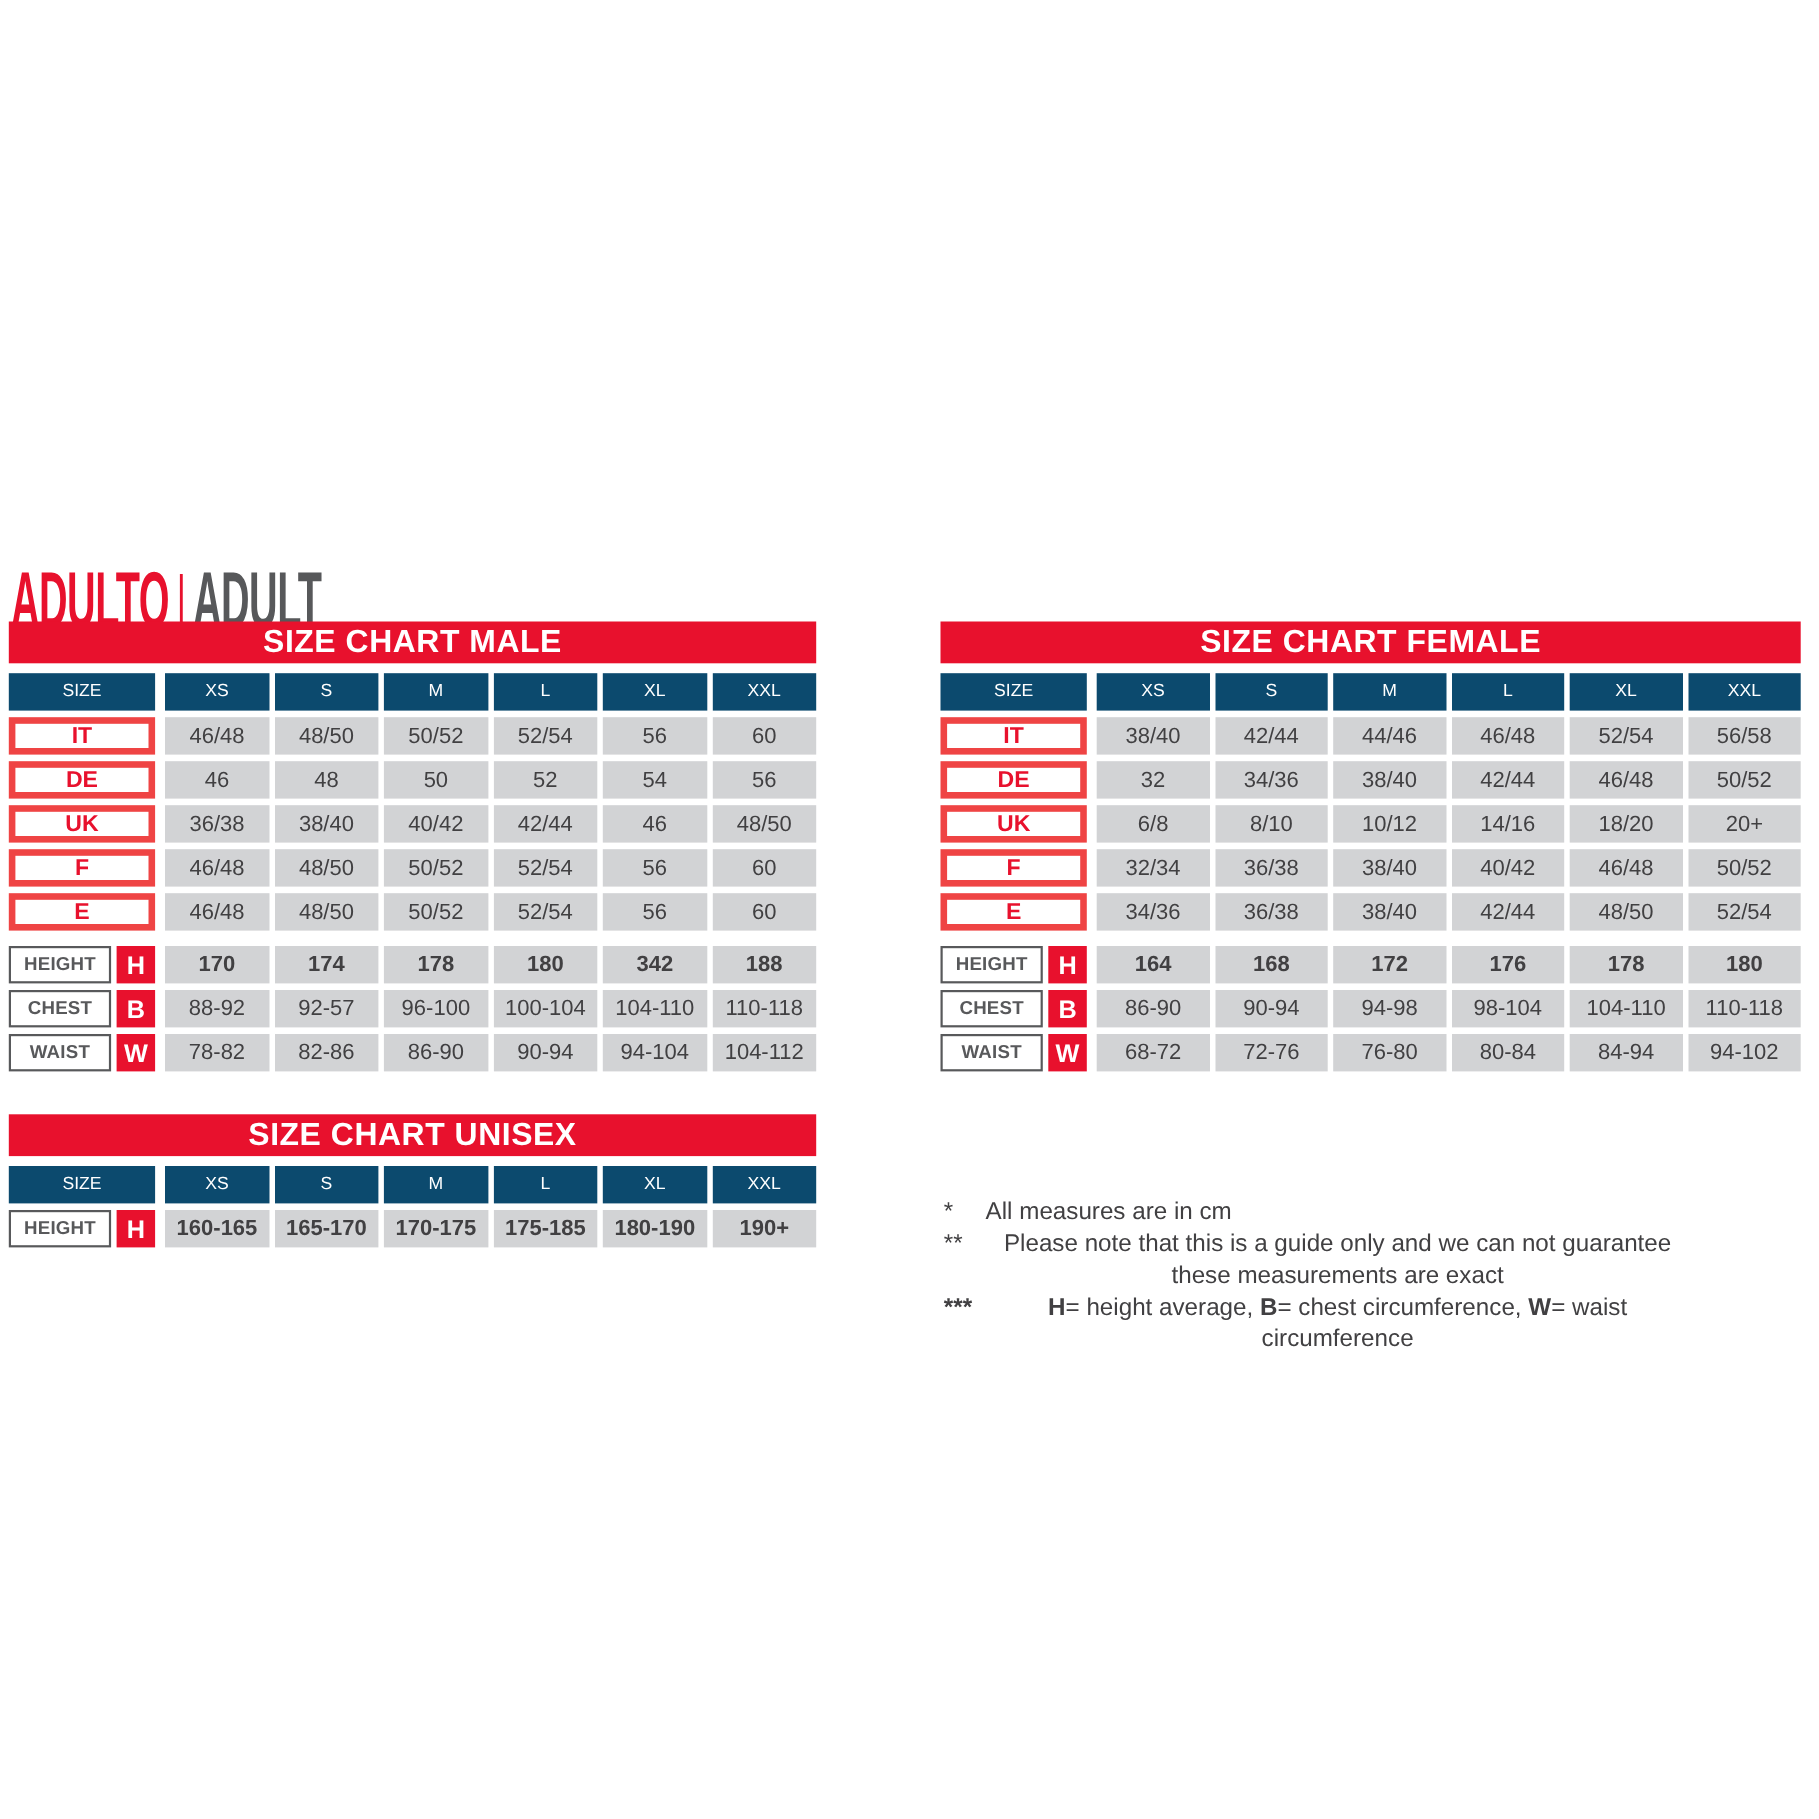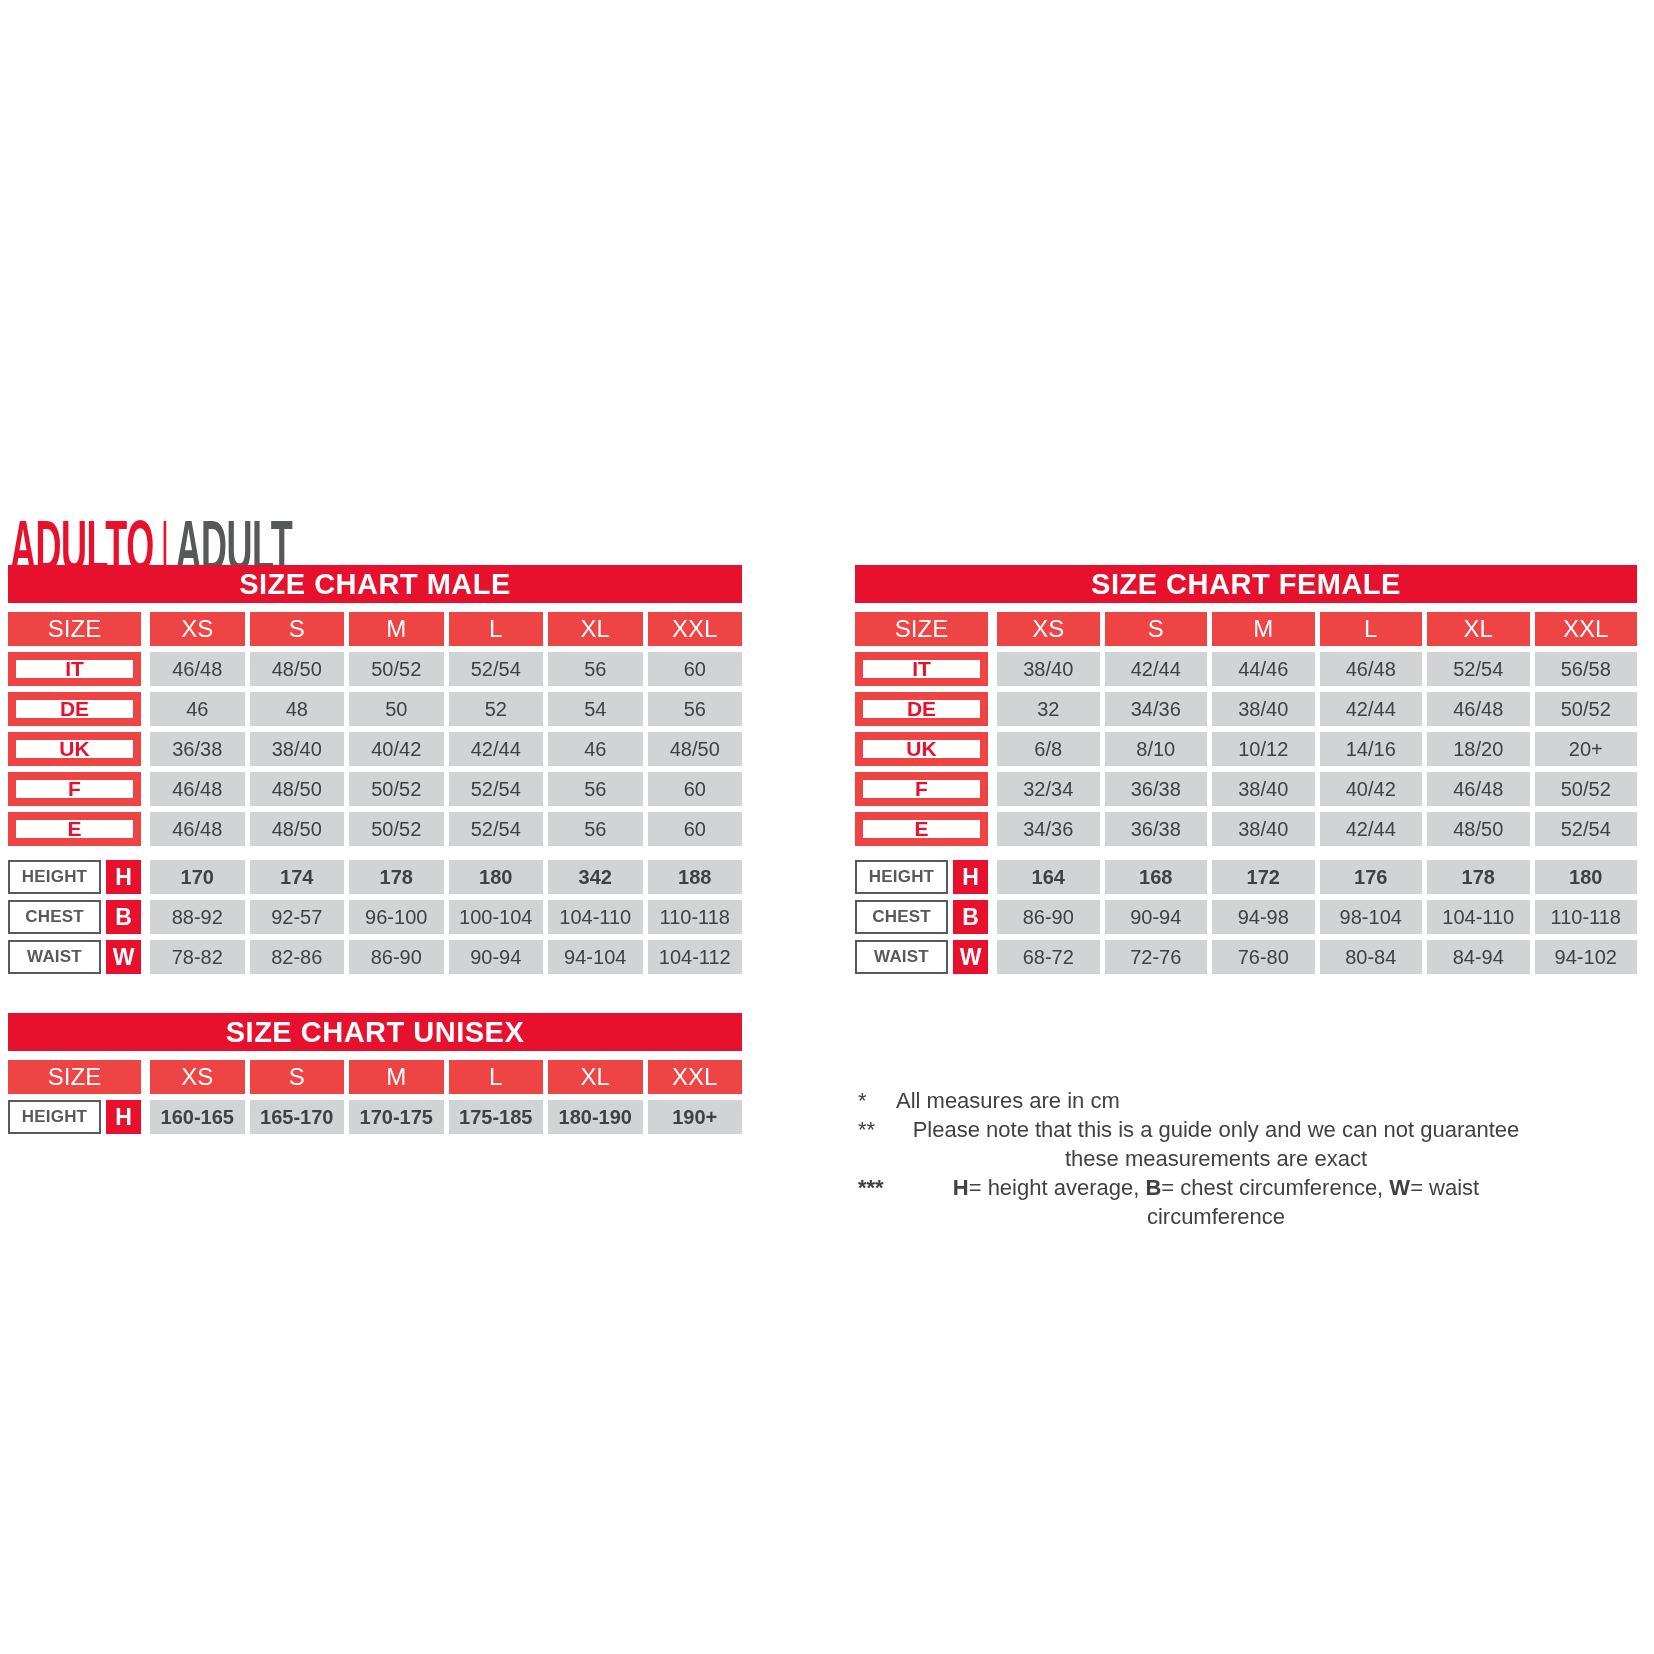--- a/index.html
+++ b/index.html
@@ -25,25 +25,25 @@
     height:38px;background:#e8112d;color:#fff;display:flex;align-items:center;justify-content:center;
     font-weight:bold;font-size:29px;letter-spacing:.5px;margin-bottom:9px;
   }
   .r{display:flex;height:34px;margin-bottom:6px;}
   .r .left{width:133px;flex:none;margin-right:9px;display:flex;}
   .cells{flex:1;display:flex;gap:5px;}
   .c{
     flex:1;display:flex;align-items:center;justify-content:center;
     background:#d2d3d5;color:#414042;font-size:20px;
   }
-  .hdr .c,.hdr .hcell{background:#ef4444;color:#fff;font-size:24px;}
+  .hdr .c,.hdr .hcell{background:#0c4a6e;color:#fff;font-size:16px;}
   .hcell{flex:1;display:flex;align-items:center;justify-content:center;}
   .lbl{
     flex:1;display:flex;align-items:center;justify-content:center;box-sizing:border-box;
-    background:#fff;border:8px solid #ef4444;color:#e8112d;font-weight:bold;font-size:21px;
+    background:#fff;border:6px solid #ef4444;color:#e8112d;font-weight:bold;font-size:21px;
   }
   .first-body{margin-top:14px;}
   .mbox{
     width:93px;flex:none;box-sizing:border-box;margin-right:5px;
     background:#fff;border:2px solid #58595b;color:#58595b;font-weight:bold;font-size:17px;
     display:flex;align-items:center;justify-content:center;letter-spacing:.2px;
   }
   .kbox{
     width:35px;flex:none;background:#e8112d;color:#fff;font-weight:bold;font-size:23px;
     display:flex;align-items:center;justify-content:center;

